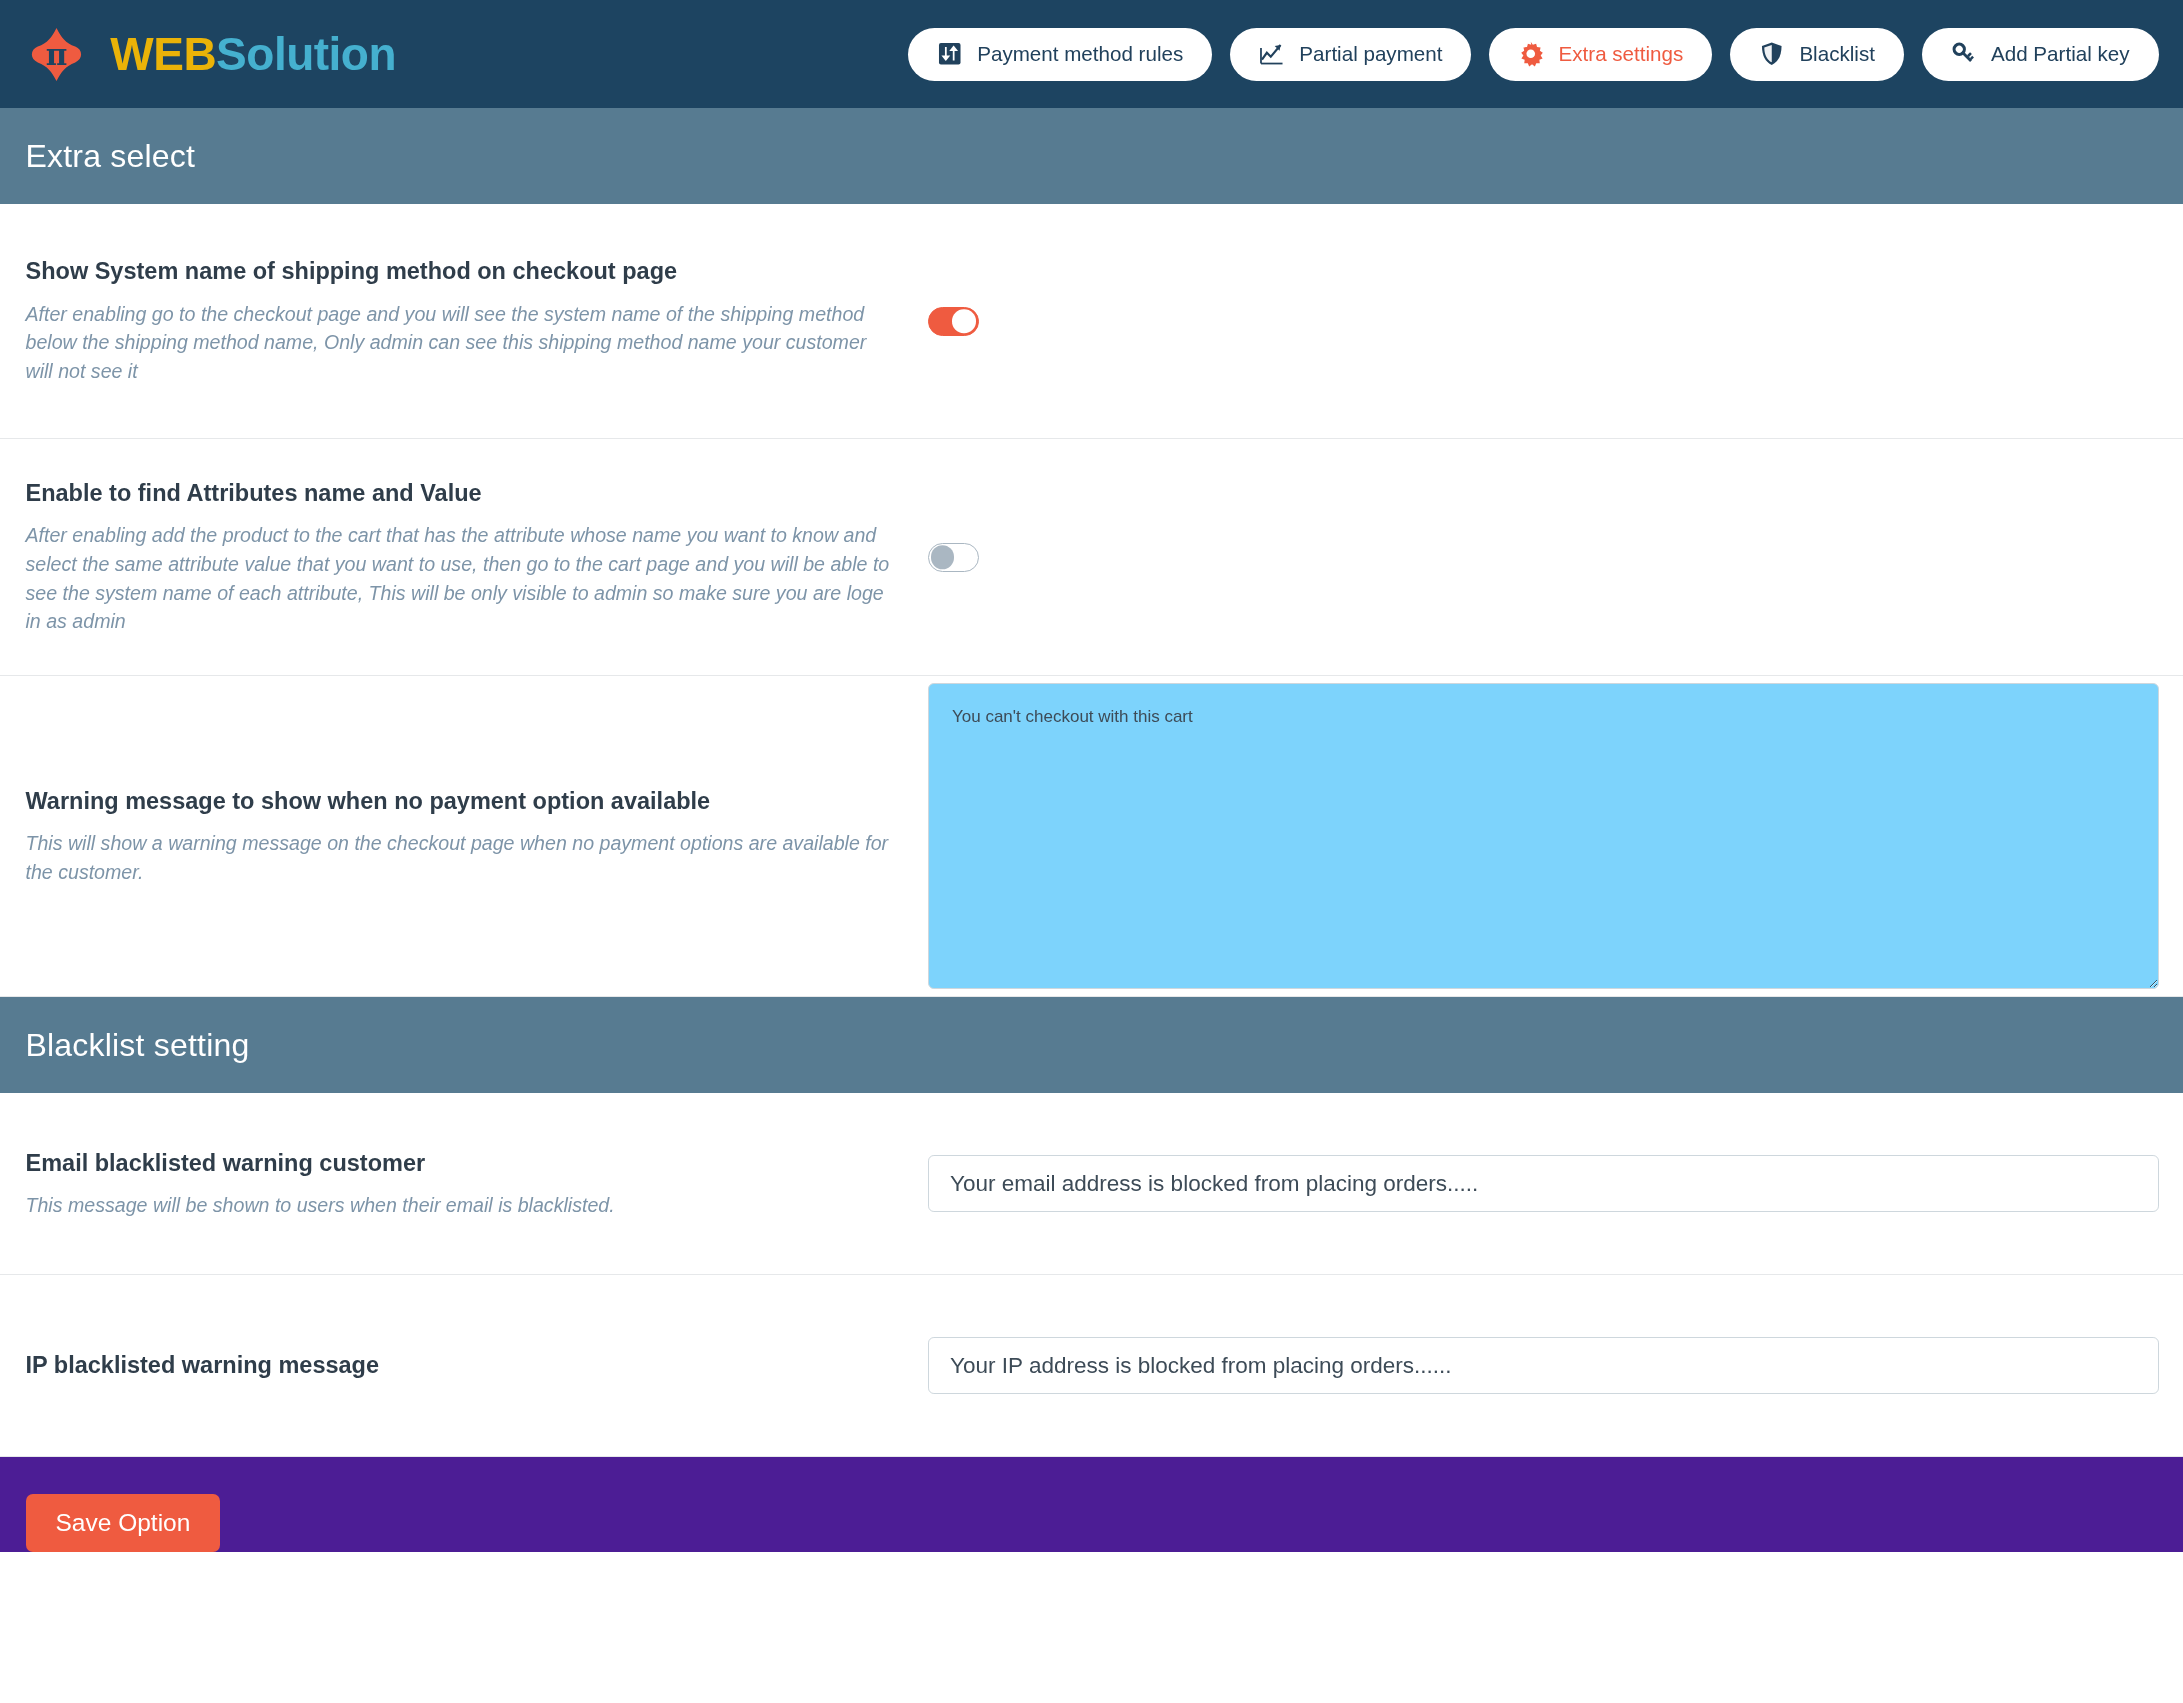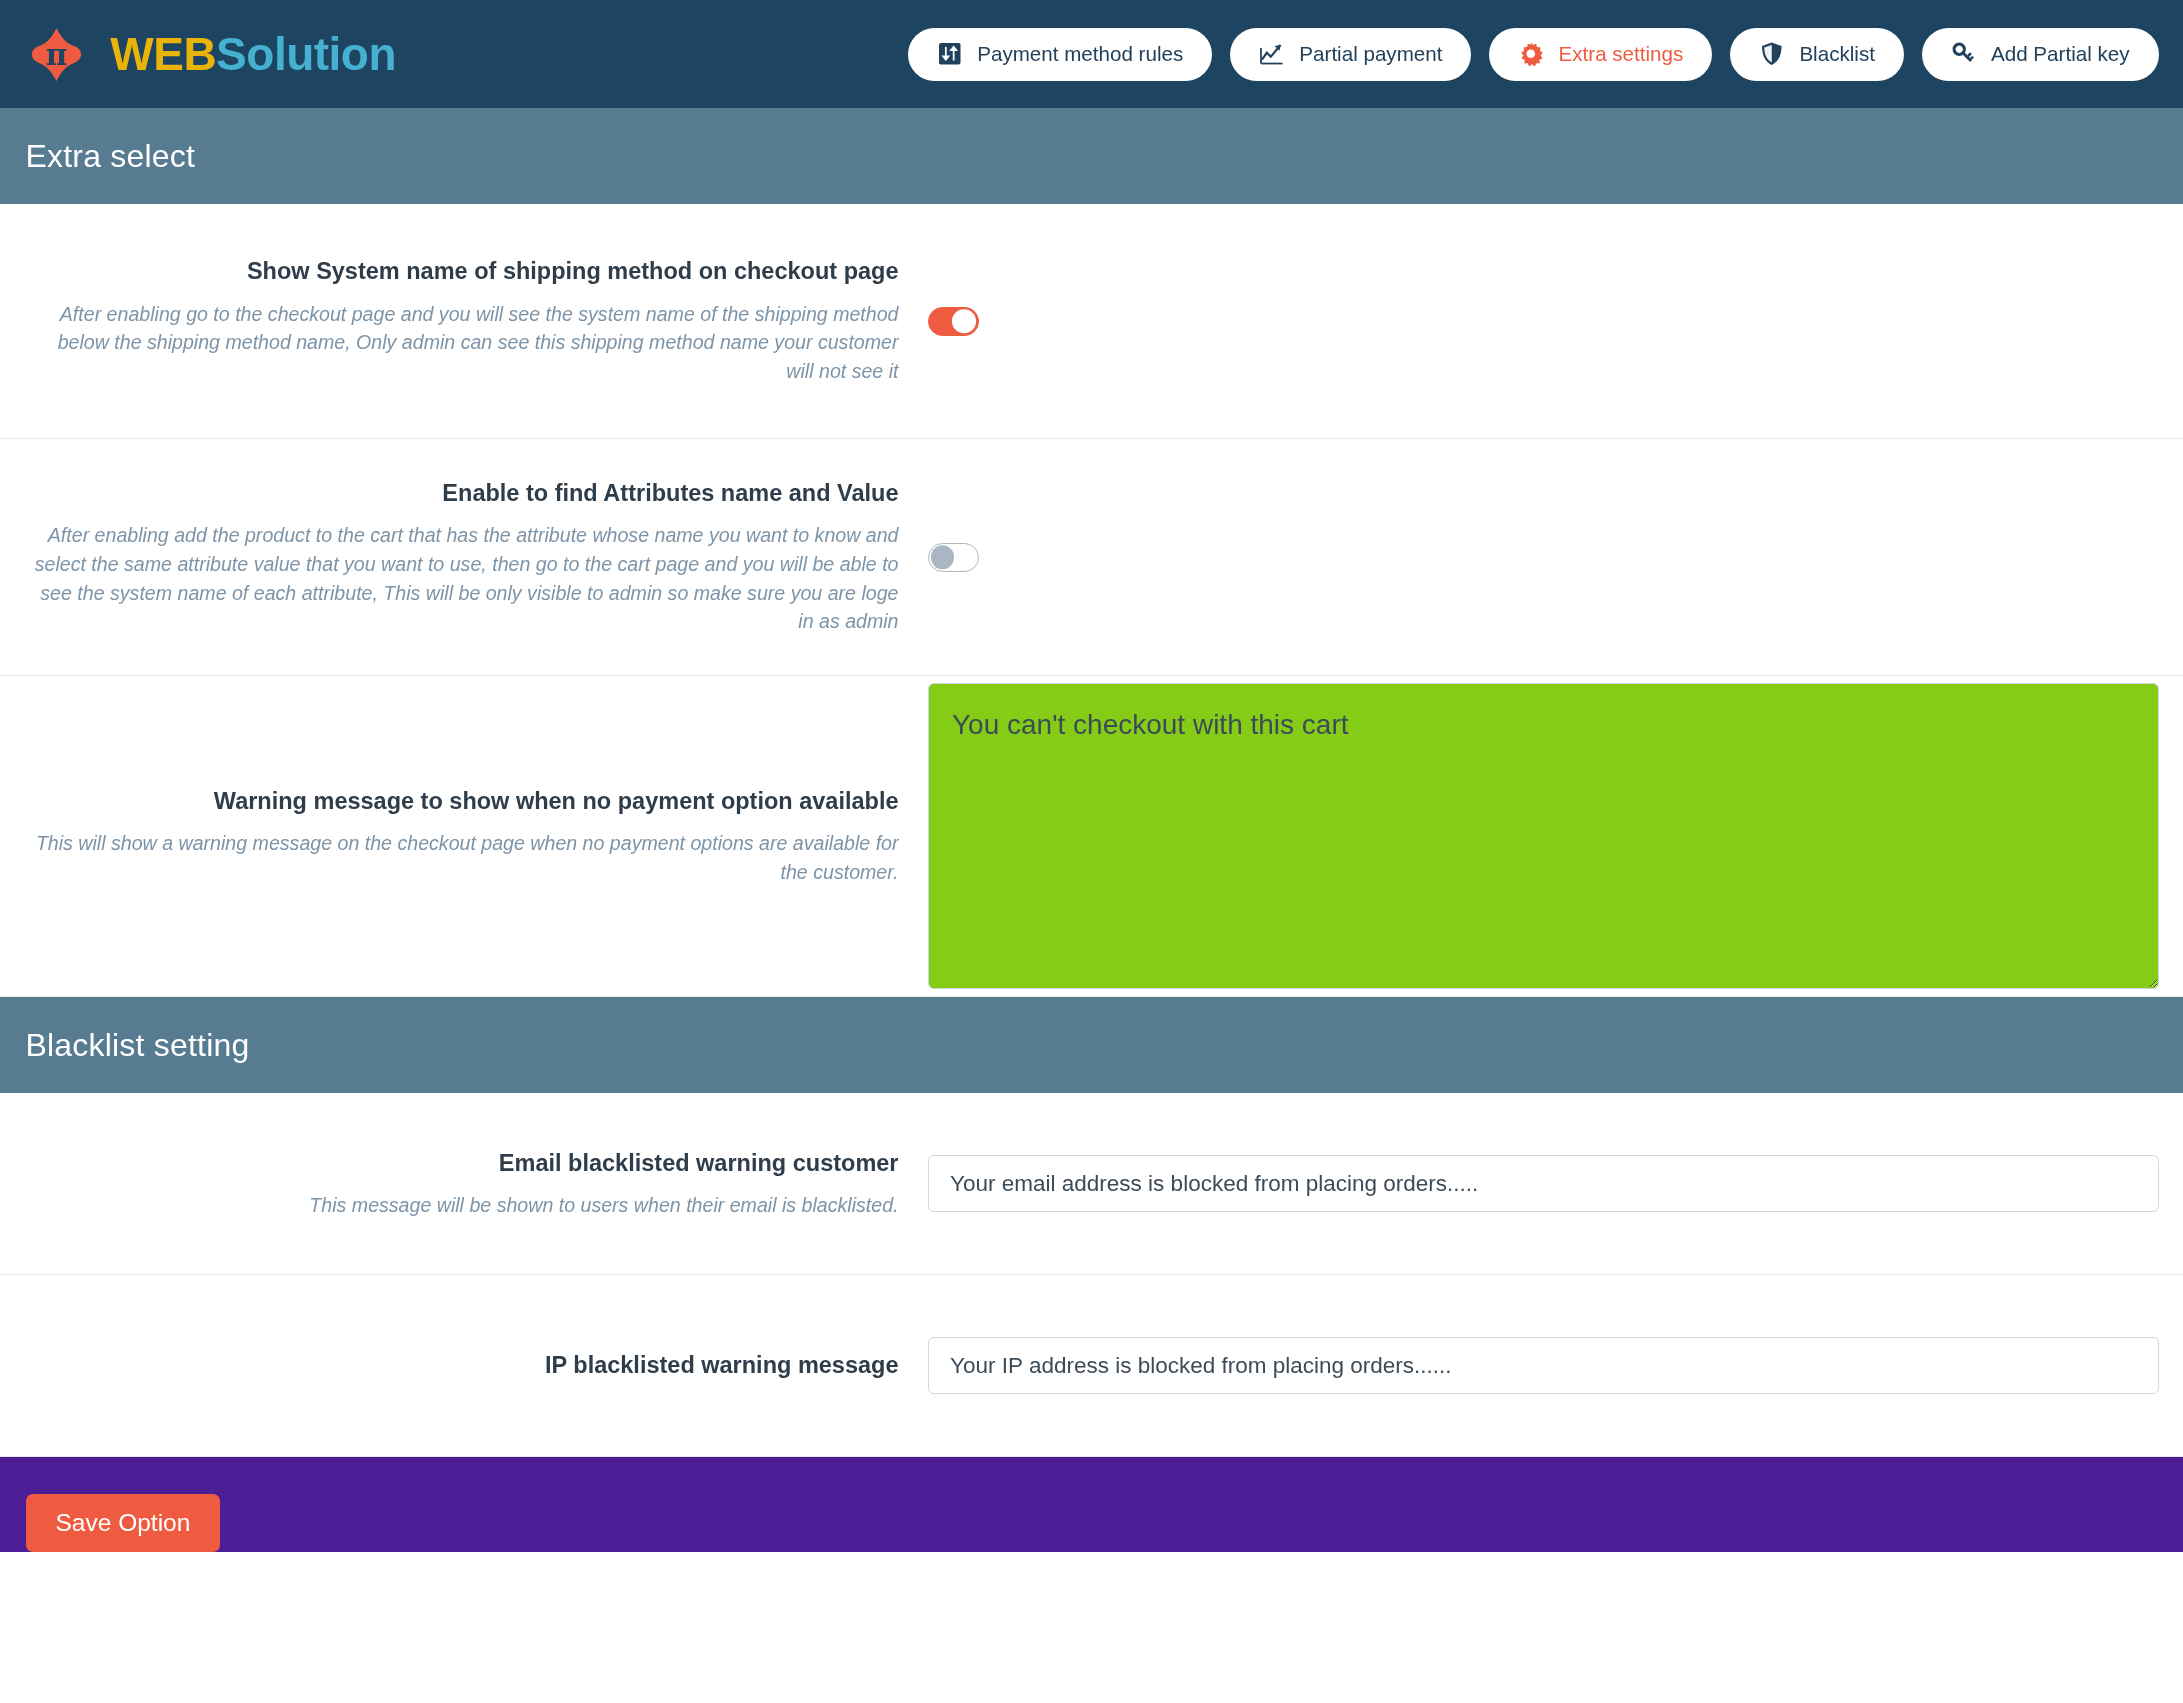--- a/index.html
+++ b/index.html
@@ -97,21 +97,20 @@
     display: flex;
     align-items: center;
     border-bottom: 1px solid #e6e8ea;
     padding: 0 25.5px 0 25.5px;
     min-height: 98px;
   }
   .row-left {
     width: 902px;
     flex: 0 0 902px;
     padding: 29px 29px 29px 0;
-    text-align: right;
   }
   .row-right {
     flex: 1;
     padding: 17.6px 0 17.6px 0;
     display: flex;
     align-items: center;
   }
   .row-title {
     font-size: 23.5px;
     font-weight: bold;
@@ -157,23 +156,23 @@
   }
   .toggle.on .knob { right: 2px; background: #ffffff; }
   .toggle.off .knob { left: 2px; background: #aab7c2; }
 
   
   .txt-area {
     width: 100%;
     height: 306px;
     border: 1px solid #ced7dd;
     border-radius: 5.9px;
-    background: #84cc16;
-    font-family: "Liberation Sans", sans-serif;
-    font-size: 28px;
+    background: #7dd3fc;
+    font-family: "Liberation Sans", sans-serif;
+    font-size: 17px;
     color: #3d4b57;
     padding: 21.6px 23.5px;
     resize: vertical;
     line-height: 1.35;
     outline: none;
   }
   .txt-input {
     width: 100%;
     height: 57px;
     border: 1px solid #ced7dd;

